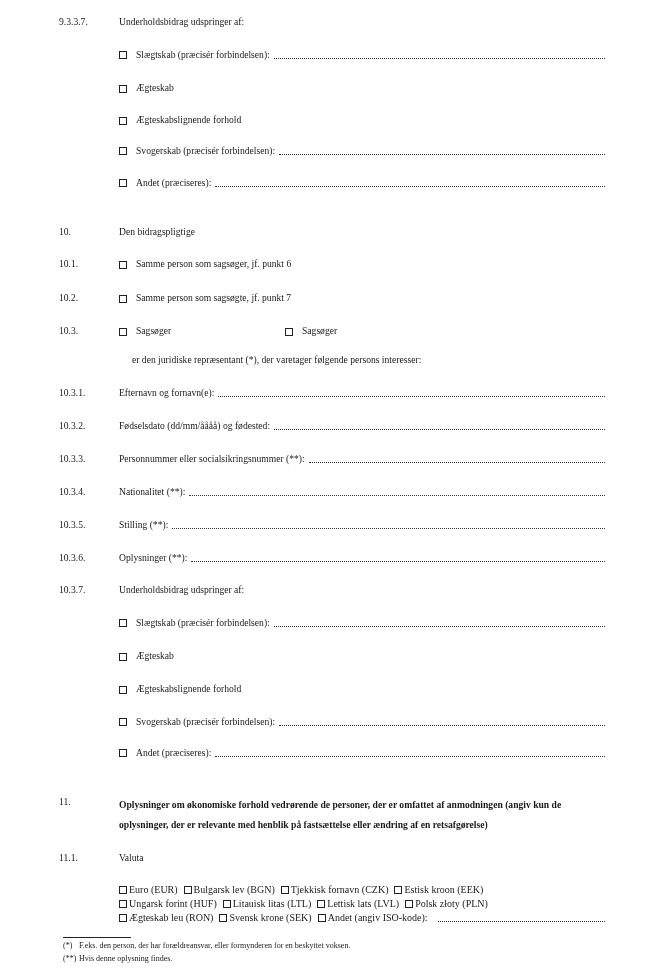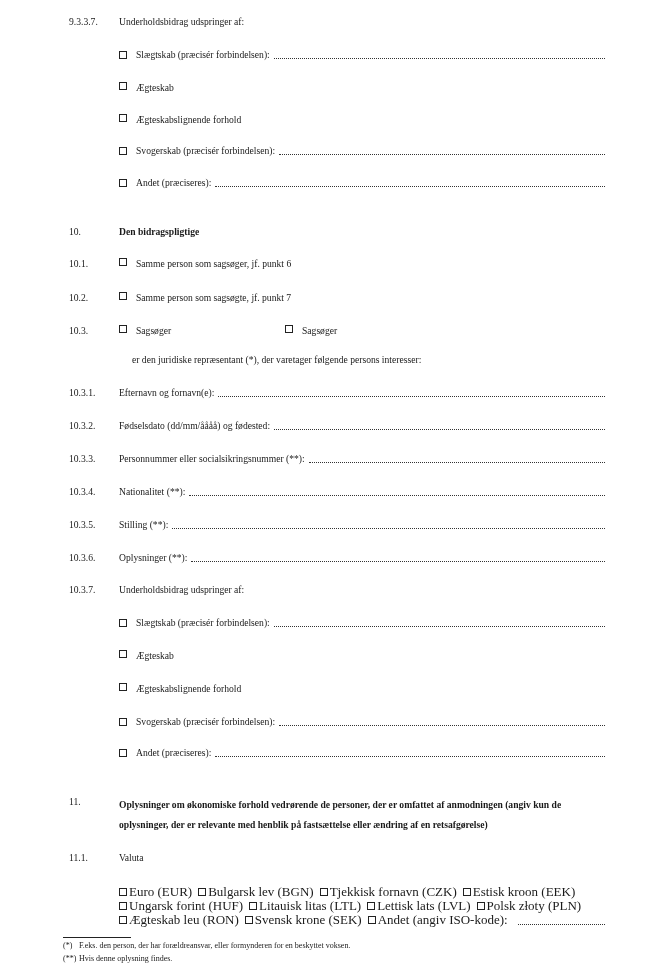--- a/index.html
+++ b/index.html
@@ -2,35 +2,35 @@
 <html><head>
 <meta charset="utf-8">
 <style>
   html, body { margin: 0; padding: 0; background: #ffffff; }
   body {
     width: 655px; height: 971px; position: relative; overflow: hidden;
     font-family: "Liberation Serif", "DejaVu Serif", serif;
     color: #1a1a1a; font-size: 9.6px;
   }
   .abs { position: absolute; white-space: nowrap; }
-  .num { left: 69px; text-align: right; }
+  .num { left: 59px; text-align: right; }
   .lbl { left: 119px; }
-  .cb-row { left: 119px; display: flex; align-items: flex-start; }
+  .cb-row { left: 119px; display: flex; align-items: flex-end; }
   .cb {
     display: inline-block; width: 8px; height: 8px; border: 1.2px solid #222;
     box-sizing: border-box; margin-right: 9px; background: #fff;
   }
   .dots-line { display: flex; align-items: center; }
   .dots {
     flex: 1; border-bottom: 1px dotted #333; margin-left: 4px; height: 8px;
   }
-  .bold { font-weight: bold; }
+  .bold { font-weight: normal; }
   .italic { }
   .heading11 { left: 119px; width: 490px; white-space: normal; line-height: 20px; font-weight: bold; }
-  .cur-line { left: 119px; display: flex; align-items: center; font-size: 13px; text-align: center; }
+  .cur-line { left: 119px; display: flex; align-items: center; font-size: 10px; text-align: center; }
   .cur-line .cb { margin-right: 2px; width: 8px; height: 8px; }
   .cur-item { display: inline-flex; align-items: center; margin-right: 6px; }
   .fn-rule { position: absolute; left: 63px; top: 937px; width: 68px; border-top: 1px solid #222; }
   .fn { left: 63px; font-size: 8px; }
   .fn .mark { display: inline-block; width: 16px; }
 </style>
 </head>
 <body>
 
 <div class="abs num" style="top:16px">9.3.3.7.</div>

